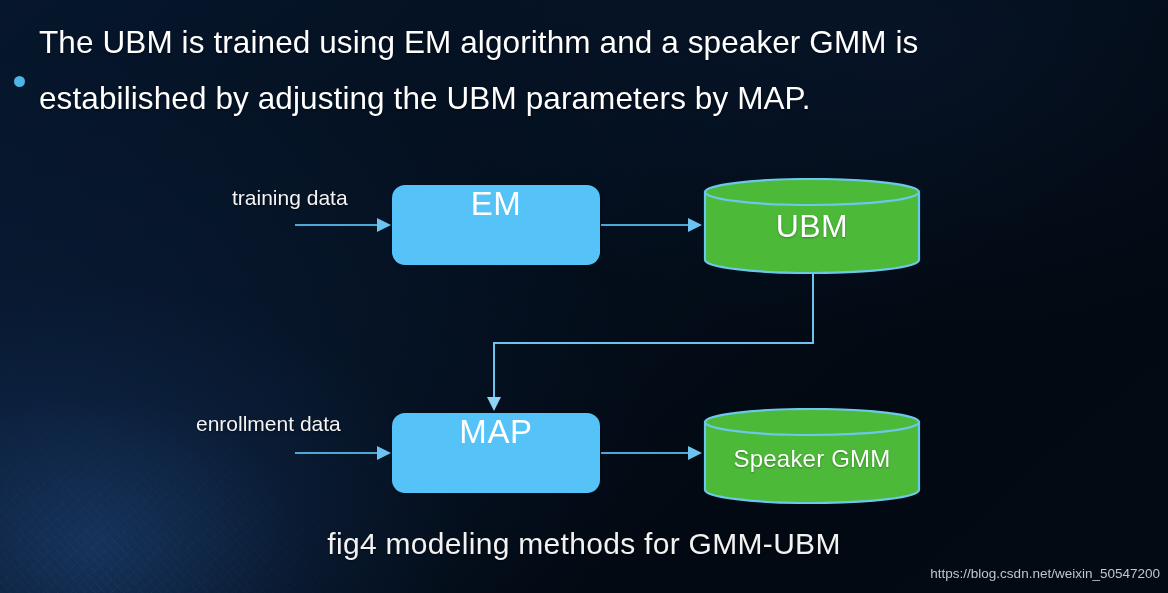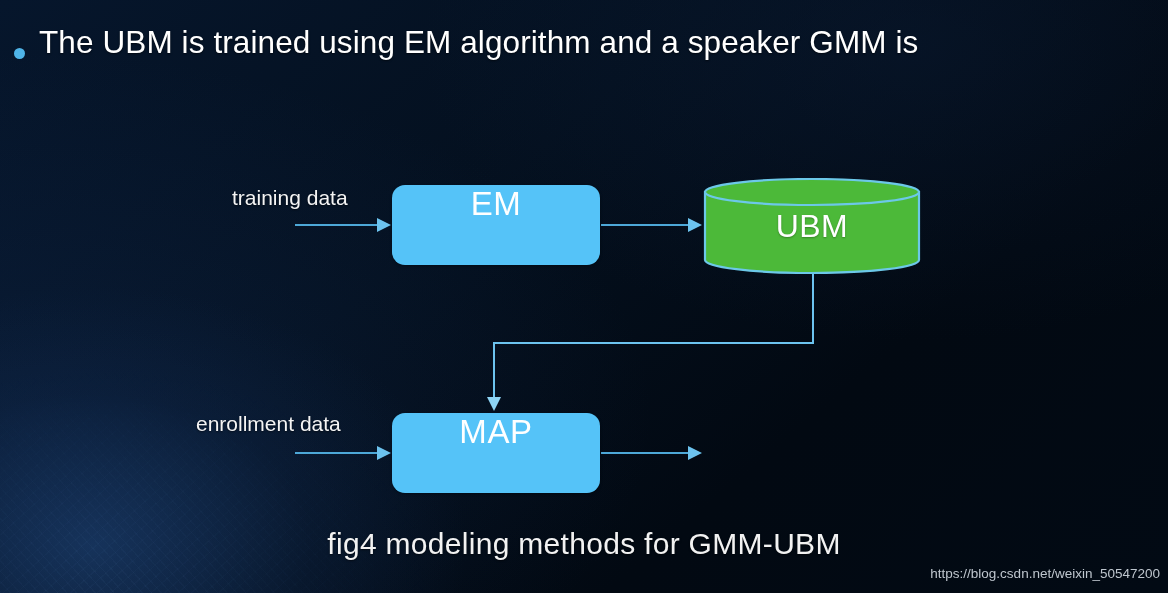--- a/index.html
+++ b/index.html
@@ -112,20 +112,21 @@
 </style>
 </head>
 <body>
 
 <div id="slide">
 
   <div id="bullet-block">
     <span class="bullet-dot"></span>
     <div class="bullet-text">
       <div>The UBM is trained using EM algorithm and a speaker GMM is</div>
+      <div>estabilished by adjusting the UBM parameters by MAP.</div>
     </div>
   </div>
 
   <svg id="diagram" viewBox="0 0 1168 593" xmlns="http://www.w3.org/2000/svg">
     <defs>
       <marker id="arrowhead" markerWidth="7" markerHeight="7" refX="6" refY="3.5" orient="auto" markerUnits="strokeWidth">
         <path d="M0,0 L7,3.5 L0,7 z" fill="#6cc3ef"></path>
       </marker>
       <marker id="arrowhead-down" markerWidth="7" markerHeight="7" refX="6" refY="3.5" orient="auto" markerUnits="strokeWidth">
         <path d="M0,0 L7,3.5 L0,7 z" fill="#8dd4f5"></path>
@@ -152,20 +153,27 @@
   </div>
 
   <div class="cyl" id="cyl-ubm">
     <svg viewBox="0 0 218 96" width="218" height="96">
       <path d="M2,14 L2,82 A107,13 0 0 0 216,82 L216,14 Z" fill="#4cb939" stroke="#6cc8e8" stroke-width="2.2"></path>
       <ellipse cx="109" cy="14" rx="107" ry="13" fill="#4cb939" stroke="#6cc8e8" stroke-width="2.2"></ellipse>
     </svg>
     <div class="cyl-label">UBM</div>
   </div>
 
+  <div class="cyl" id="cyl-gmm">
+    <svg viewBox="0 0 218 96" width="218" height="96">
+      <path d="M2,14 L2,82 A107,13 0 0 0 216,82 L216,14 Z" fill="#4cb939" stroke="#6cc8e8" stroke-width="2.2"></path>
+      <ellipse cx="109" cy="14" rx="107" ry="13" fill="#4cb939" stroke="#6cc8e8" stroke-width="2.2"></ellipse>
+    </svg>
+    <div class="cyl-label">Speaker GMM</div>
+  </div>
 
   <div class="edge-label" id="label-training">training data</div>
   <div class="edge-label" id="label-enrollment">enrollment data</div>
 
   <div id="caption">fig4 modeling methods for GMM-UBM</div>
   <div id="watermark">https://blog.csdn.net/weixin_50547200</div>
 
 </div>
 
 </body></html>

